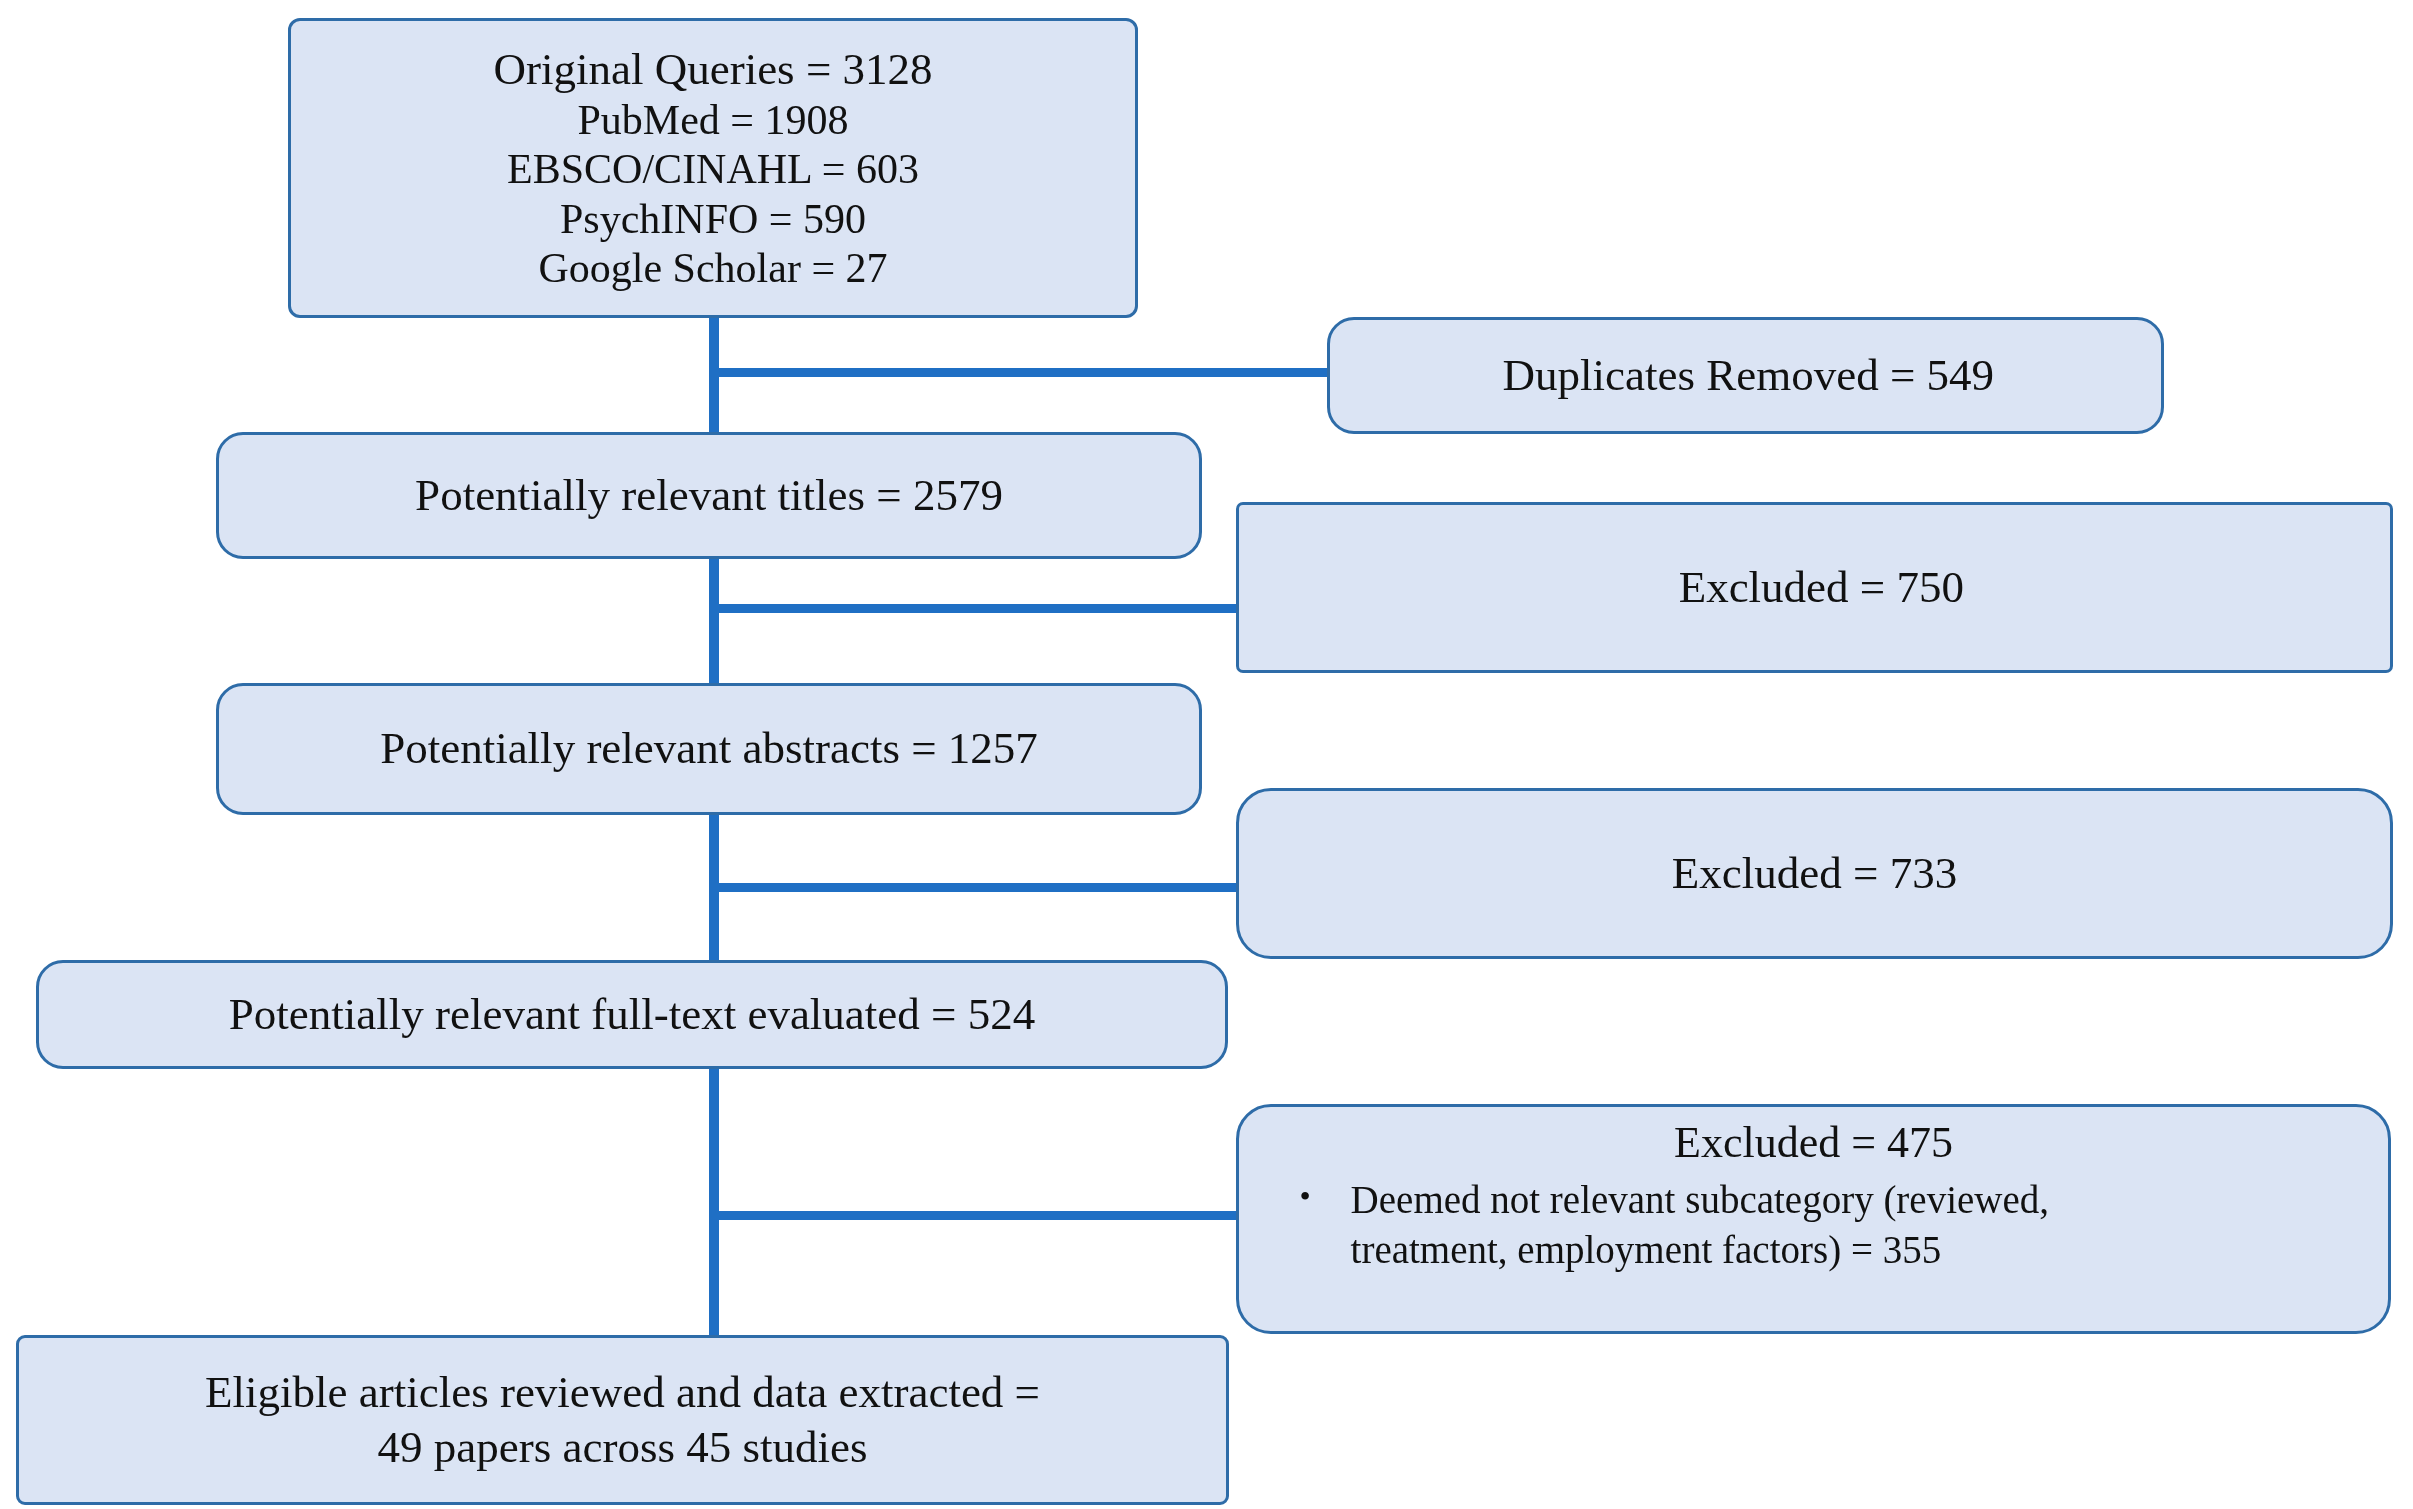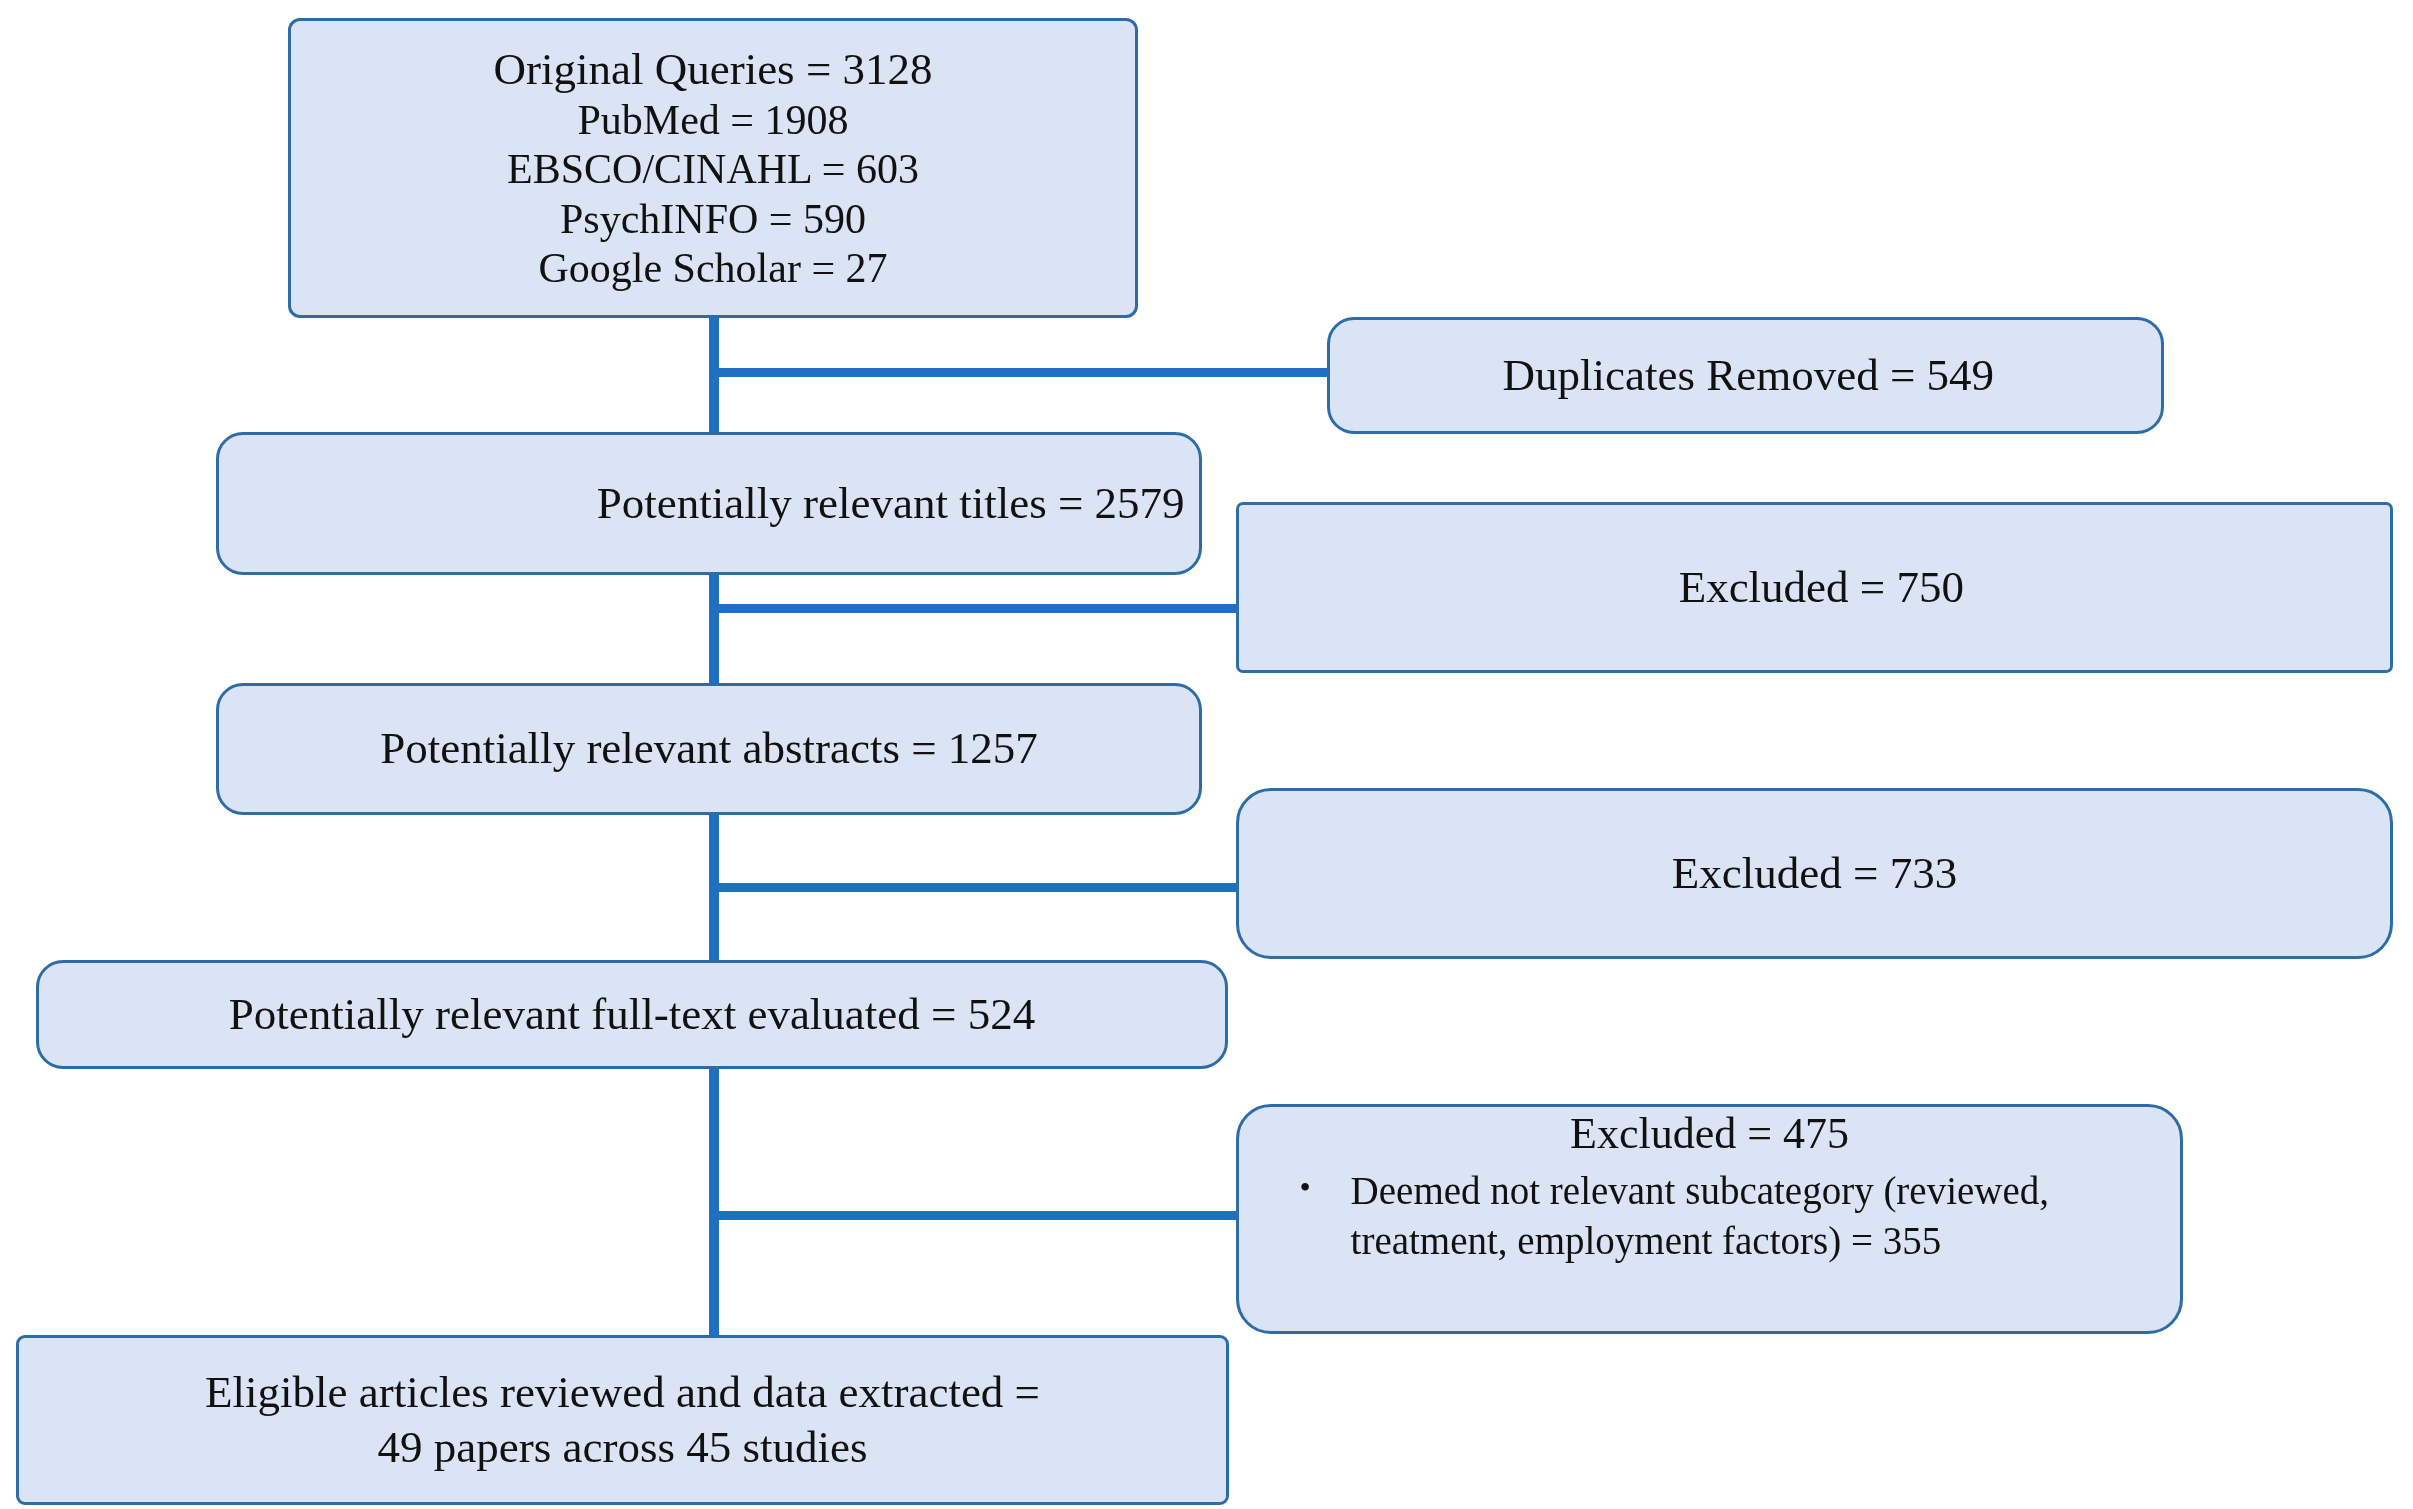--- a/index.html
+++ b/index.html
@@ -53,27 +53,27 @@
     display: block;
     white-space: nowrap;
   }
 
   
   .f-lg  { font-size: 45px; }
   .f-md  { font-size: 42px; text-align: center; }
 
   .node.n-source    { left: 288px;  top: 18.4px;   width: 850px; height: 300px;  border-radius: 12px; }
   .node.n-dupes     { left: 1327px; top: 317px;  width: 837px; height: 117px;  border-radius: 27px; padding-left: 20px; }
-  .node.n-titles    { left: 216px;  top: 432px;  width: 986px; height: 143px;  border-radius: 27px; align-items: flex-end; }
+  .node.n-titles    { left: 216px;  top: 432px;  width: 986px; height: 127px;  border-radius: 27px; }
   .node.n-excl750   { left: 1236px; top: 502px;  width: 1157px; height: 171px;  border-radius: 7px; padding-left: 28px; }
   .node.n-abstracts { left: 216px;  top: 683px;  width: 986px; height: 132px;  border-radius: 27px; }
   .node.n-excl733   { left: 1236px; top: 788px;  width: 1157px; height: 171px;  border-radius: 35px; }
   .node.n-fulltext  { left: 36px;   top: 960px; width: 1192px; height: 109px;  border-radius: 27px; }
-  .node.n-excl475   { left: 1236px; top: 1104px; width: 947px; height: 230px;  border-radius: 35px;
-                      justify-content: flex-start; padding-top: 1px; }
+  .node.n-excl475   { left: 1236px; top: 1104px; width: 1155px; height: 230px;  border-radius: 35px;
+                      justify-content: flex-start; padding-top: 10px; }
   .node.n-eligible  { left: 16px;   top: 1335px; width: 1213px; height: 170px;  border-radius: 9px; }
 
   
   .excl-title {
     display: block;
     width: 100%;
     text-align: center;
     font-size: 44px;
     white-space: nowrap;
   }

